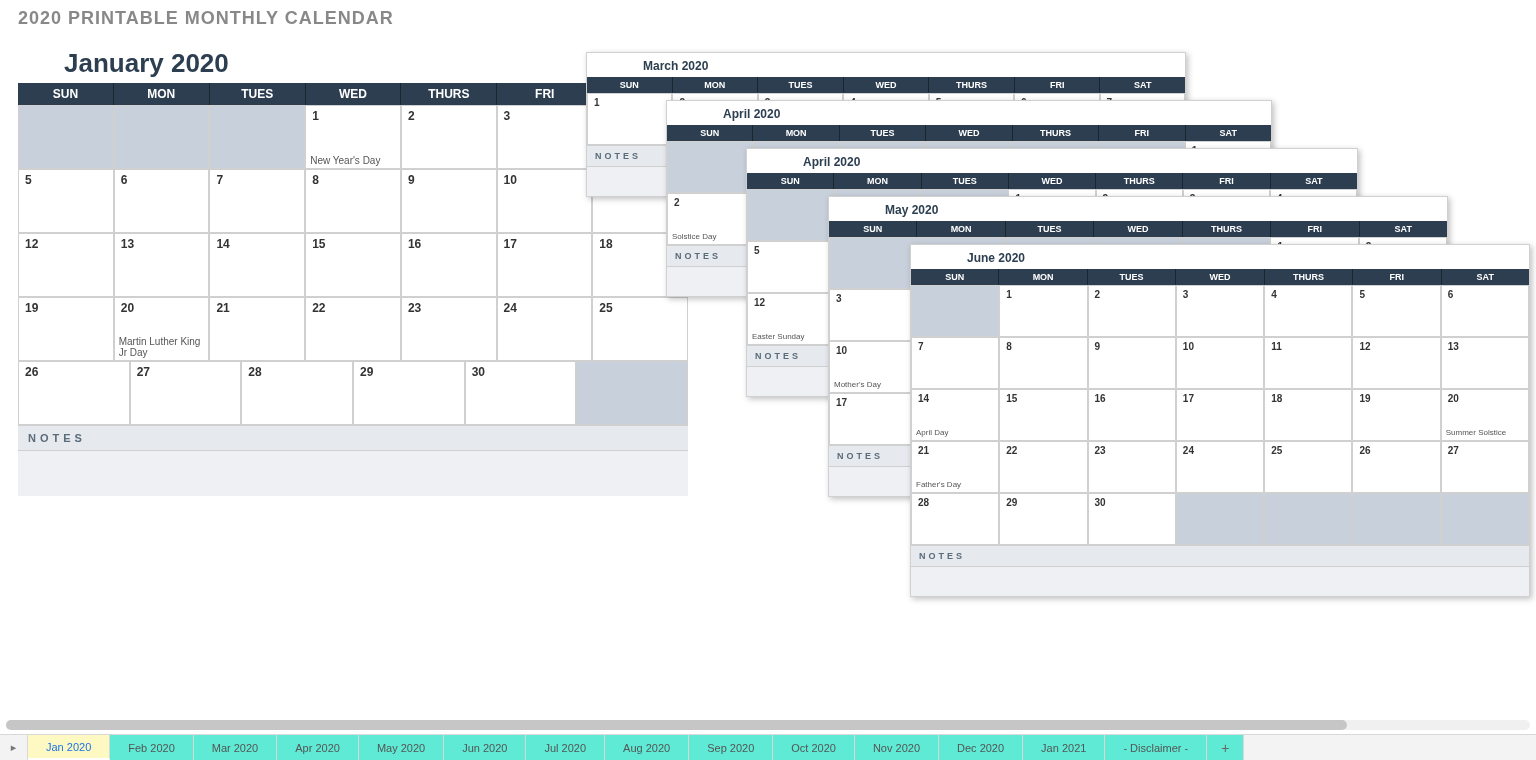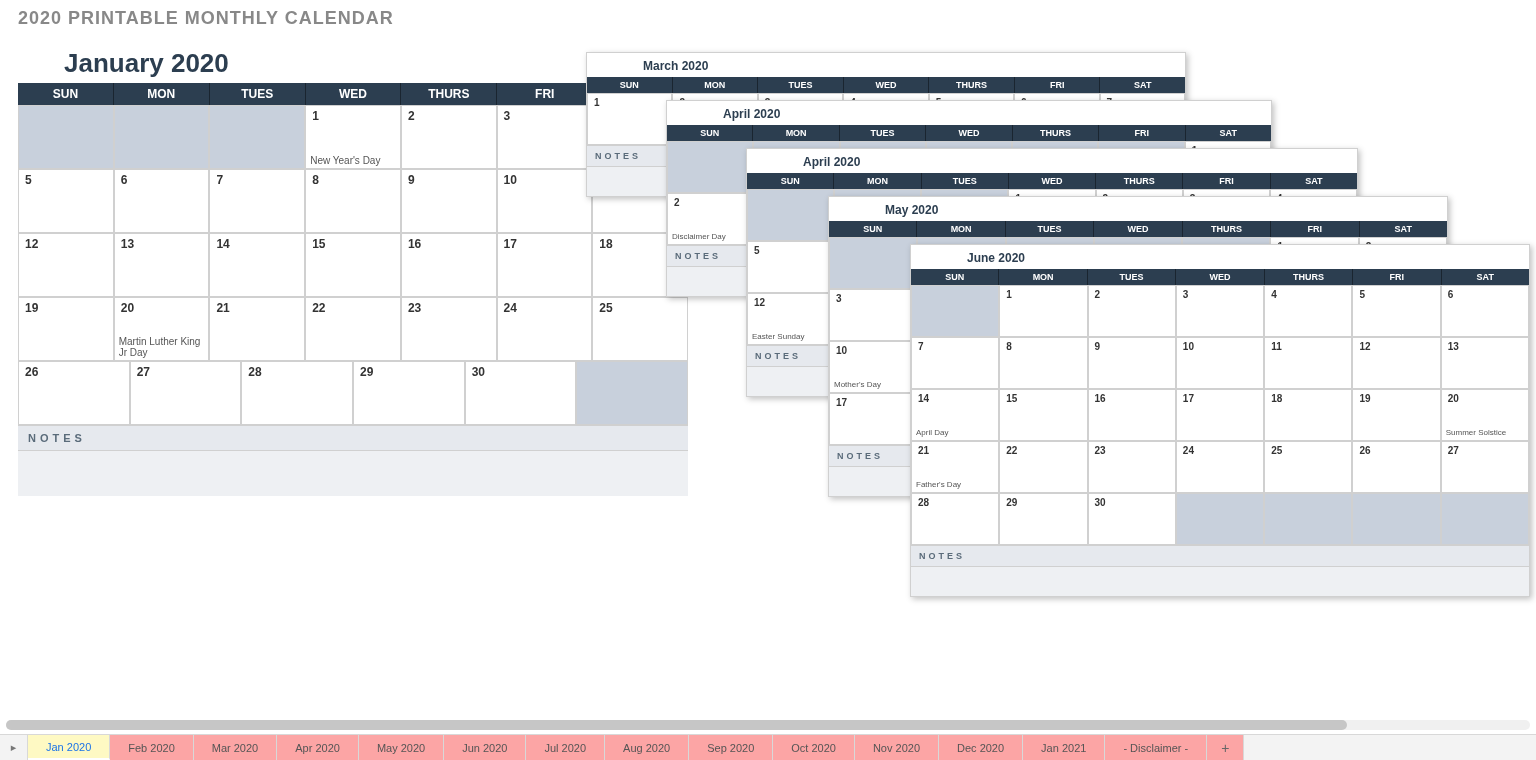--- a/index.html
+++ b/index.html
@@ -134,21 +134,21 @@
   .tabbar .nav {
     width: 28px;
     display:flex;align-items:center;justify-content:center;
     border-right:1px solid #d8d8d8;
     color:#777;
   }
   .tab {
     padding: 0 18px;
     display:flex;align-items:center;
     border-right:1px solid #d8d8d8;
-    background:#fca5a5;
+    background:#5eead4;
     cursor:pointer;
     white-space:nowrap;
   }
   .tab.active { background:#fef9c3; color:#1a73e8; border-bottom:2px solid #fff;}
   .tab.add { padding:0 14px; font-size:14px; color:#666;}
 </style>
 </head>
 <body>
 
 <div class="page-title">2020 PRINTABLE MONTHLY CALENDAR</div>
@@ -335,21 +335,21 @@
         <div class="cell blank"></div>
         <div class="cell blank"></div>
         <div class="cell blank"></div>
         <div class="cell">
           <div class="dnum">1</div>
         </div>
       </div>
       <div class="wk">
         <div class="cell">
           <div class="dnum">2</div>
-          <div class="ev">Disclaimer Day</div>
+          <div class="ev">Solstice Day</div>
         </div>
         <div class="cell">
           <div class="dnum">3</div>
         </div>
         <div class="cell">
           <div class="dnum">4</div>
         </div>
         <div class="cell">
           <div class="dnum">5</div>
         </div>

